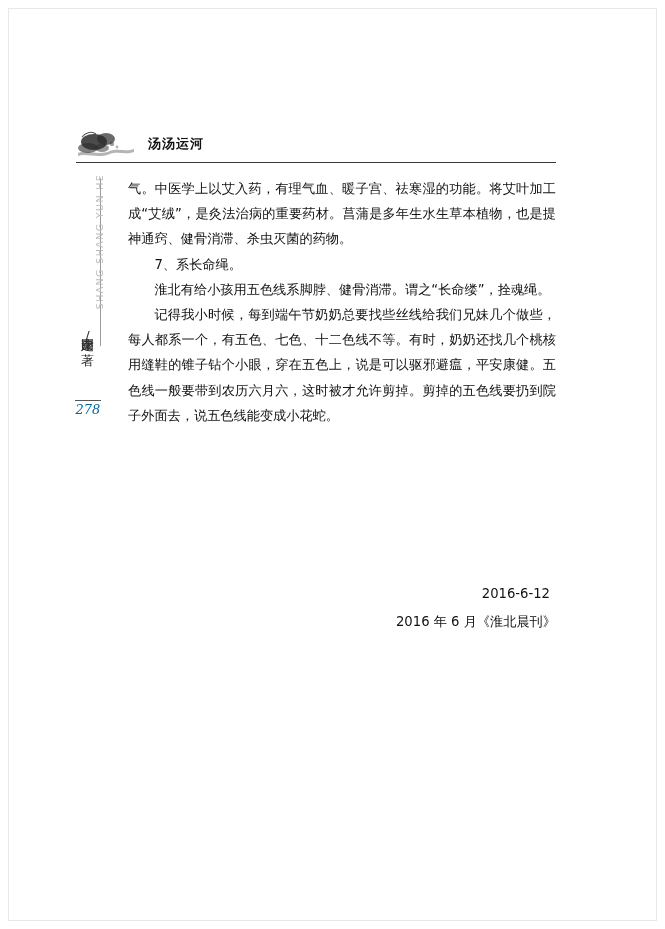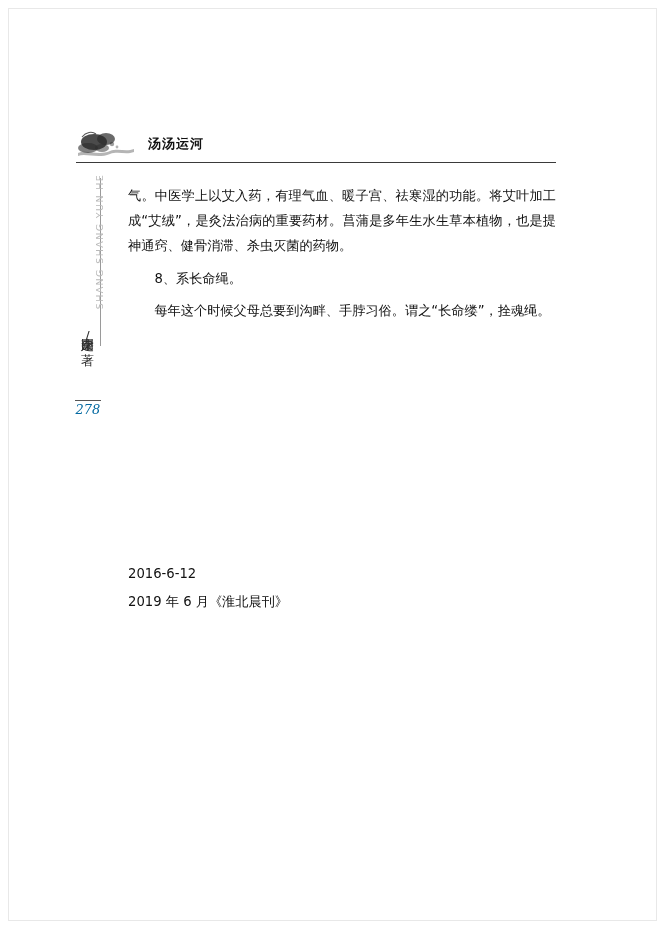--- a/index.html
+++ b/index.html
@@ -134,38 +134,38 @@
     top: 176px;
     width: 428px;
     font-family: "DejaVu Sans", sans-serif;
     font-size: 13.2px;
     line-height: 25.2px;
     color: #111;
     text-align: justify;
     text-justify: inter-character;
   }
   .para {
-    margin: 7px 0 0 0;
+    margin: 0 0 0 0;
     text-indent: 0;
   }
   .para.indent {
     text-indent: 2em;
   }
 
   
   .signature {
     position: absolute;
     left: 128px;
-    top: 560px;
+    top: 580px;
     width: 428px;
     font-family: "DejaVu Sans", sans-serif;
     font-size: 13.2px;
     line-height: 28px;
     color: #111;
-    text-align: left;
+    text-align: right;
   }
   .sig-line { display: block; }
   .sig-line.first { padding-right: 6px; }
 </style>
 </head>
 <body>
 
 <div class="page">
   <div class="page-edge"></div>
 
@@ -190,21 +190,22 @@
 
   <div class="sidebar">
     <div class="side-rule"></div>
     <div class="side-latin">SHANG SHANG YUN HE</div>
     <div class="side-author">秦建国/著</div>
     <div class="page-number">278</div>
   </div>
 
   <div class="content">
     <p class="para">气。中医学上以艾入药，有理气血、暖子宫、祛寒湿的功能。将艾叶加工成“艾绒”，是灸法治病的重要药材。菖蒲是多年生水生草本植物，也是提神通窍、健骨消滞、杀虫灭菌的药物。</p>
-    <p class="para indent">8、系长命绳。</p>
-    <p class="para indent">每年这个时候父母总要到沟畔、手脖习俗。谓之“长命缕”，拴魂绳。</p>
+    <p class="para indent">7、系长命绳。</p>
+    <p class="para indent">淮北有给小孩用五色线系脚脖、健骨消滞。谓之“长命缕”，拴魂绳。</p>
+    <p class="para indent">记得我小时候，每到端午节奶奶总要找些丝线给我们兄妹几个做些，每人都系一个，有五色、七色、十二色线不等。有时，奶奶还找几个桃核用缝鞋的锥子钻个小眼，穿在五色上，说是可以驱邪避瘟，平安康健。五色线一般要带到农历六月六，这时被才允许剪掉。剪掉的五色线要扔到院子外面去，说五色线能变成小花蛇。</p>
   </div>
 
   <div class="signature">
     <span class="sig-line first">2016-6-12</span>
-    <span class="sig-line">2019 年 6 月《淮北晨刊》</span>
+    <span class="sig-line">2016 年 6 月《淮北晨刊》</span>
   </div>
 </div>
 
 </body></html>

